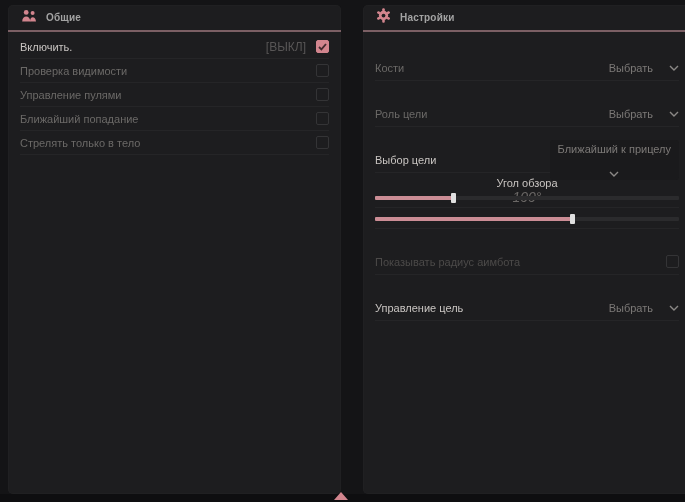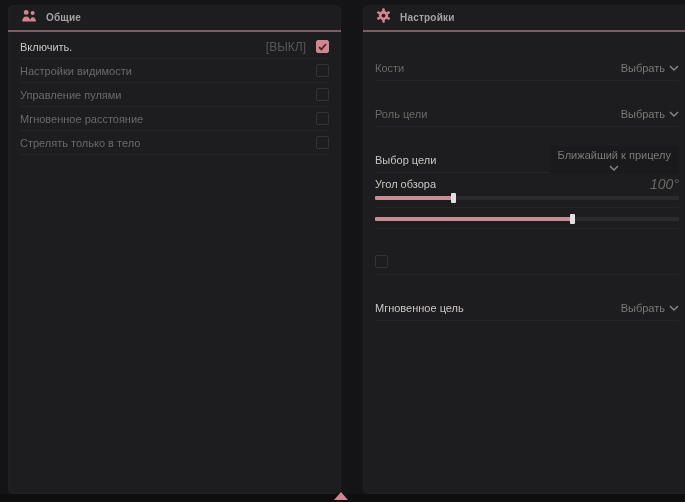--- a/index.html
+++ b/index.html
@@ -36,29 +36,29 @@
   .state-text{font-size:12px;color:#585656;}
   .checkbox{
     width:13px;height:13px;box-sizing:border-box;border:1px solid #343436;
     border-radius:2px;display:flex;align-items:center;justify-content:center;
     background:transparent;flex:0 0 auto;
   }
   .checkbox svg{display:none;}
   .checkbox.checked{background:#d2858e;border-color:#d2858e;}
   .checkbox.checked svg{display:block;}
   .select{
-    display:flex;align-items:center;gap:4px;font-size:11px;color:#7c7977;
+    display:flex;align-items:center;gap:16px;font-size:11px;color:#7c7977;
     cursor:default;
   }
   .select.boxed{background:#1a1a1c;padding:3px 8px;border-radius:3px;flex-direction:column;}
   .chevron{display:flex;align-items:center;}
   .slider-row{
     padding:4px 0 7px 0;border-bottom:1px solid #252527;
   }
-  .slider-top{display:flex;align-items:center;justify-content:space-between;height:14px;}
+  .slider-top{display:flex;align-items:center;justify-content:space-between;height:14px;flex-direction:column;}
   .slider-value{font-size:14px;color:#6a6765;font-style:italic;}
   .slider-track{
     position:relative;height:4px;background:#2b2b2d;border-radius:1px;margin-top:5px;
   }
   .slider-fill{
     position:absolute;left:0;top:0;height:100%;background:#cb8d95;border-radius:1px;
   }
   .slider-handle{
     position:absolute;right:-2px;top:-3px;width:5px;height:10px;
     background:#e0e0e0;border-radius:1px;
@@ -99,35 +99,35 @@
           <span class="state-text">[ВЫКЛ]</span>
           <span class="checkbox checked">
             <svg width="9" height="8" viewBox="0 0 9 8">
                 <polyline points="1,4 3.4,6.4 8,1" fill="none" stroke="#42292d" stroke-width="1.8"></polyline>
               </svg>
           </span>
         </span>
       </div>
 
       <div class="row">
-        <span class="row-label">Настройки видимости</span>
+        <span class="row-label">Проверка видимости</span>
         <span class="checkbox">
           
         </span>
       </div>
 
       <div class="row">
         <span class="row-label">Управление пулями</span>
         <span class="checkbox">
           
         </span>
       </div>
 
       <div class="row">
-        <span class="row-label">Мгновенное расстояние</span>
+        <span class="row-label">Ближайший попадание</span>
         <span class="checkbox">
           
         </span>
       </div>
 
 
       <div class="row">
         <span class="row-label">Стрелять только в тело</span>
         <span class="checkbox">
           
@@ -209,27 +209,28 @@
 
       <div class="slider-row">
         <div class="slider-track">
           <div class="slider-fill" style="width: 65%;">
             <div class="slider-handle"></div>
           </div>
         </div>
       </div>
 
       <div class="row">
-        <span class="checkbox">
-          
-        </span>
-      </div>
-
-      <div class="row">
-        <span class="row-label bright">Мгновенное цель</span>
+        <span class="row-label disabled">Показывать радиус аимбота</span>
+        <span class="checkbox">
+          
+        </span>
+      </div>
+
+      <div class="row">
+        <span class="row-label bright">Управление цель</span>
         <span class="select">
           <span>Выбрать</span>
           <span class="chevron">
             <svg width="10" height="6" viewBox="0 0 10 6">
                 <polyline points="1,1 5,5 9,1" fill="none" stroke="#8b8886" stroke-width="1.4"></polyline>
               </svg>
           </span>
         </span>
       </div>
 

